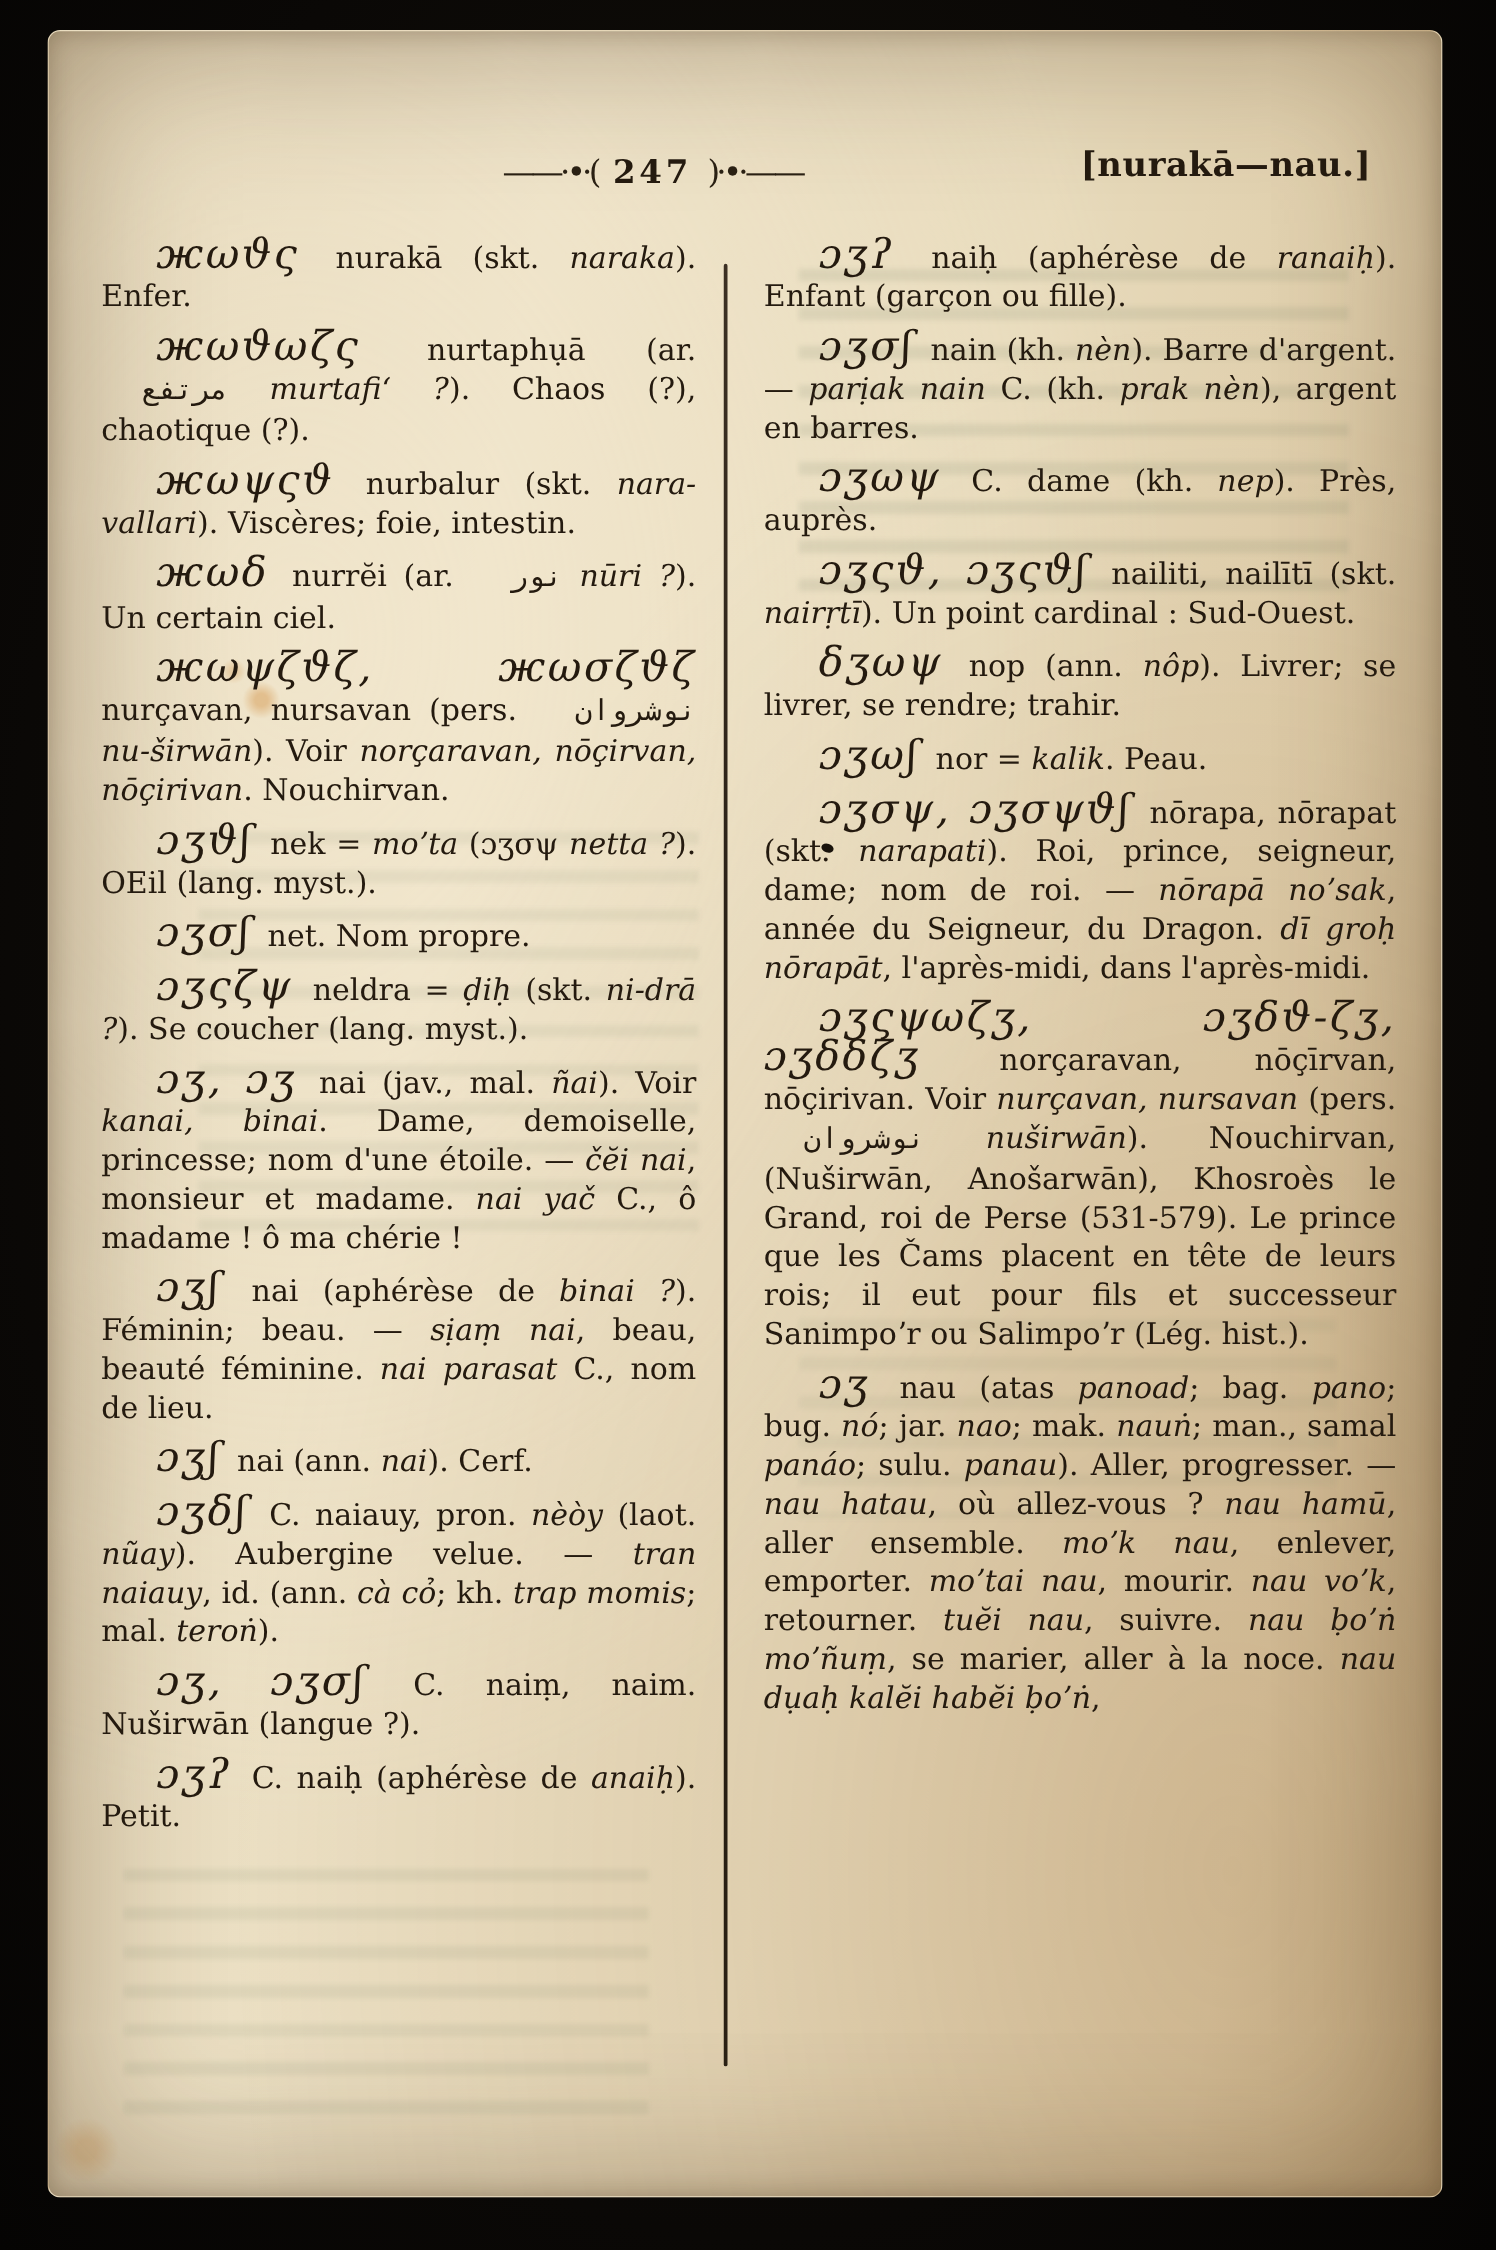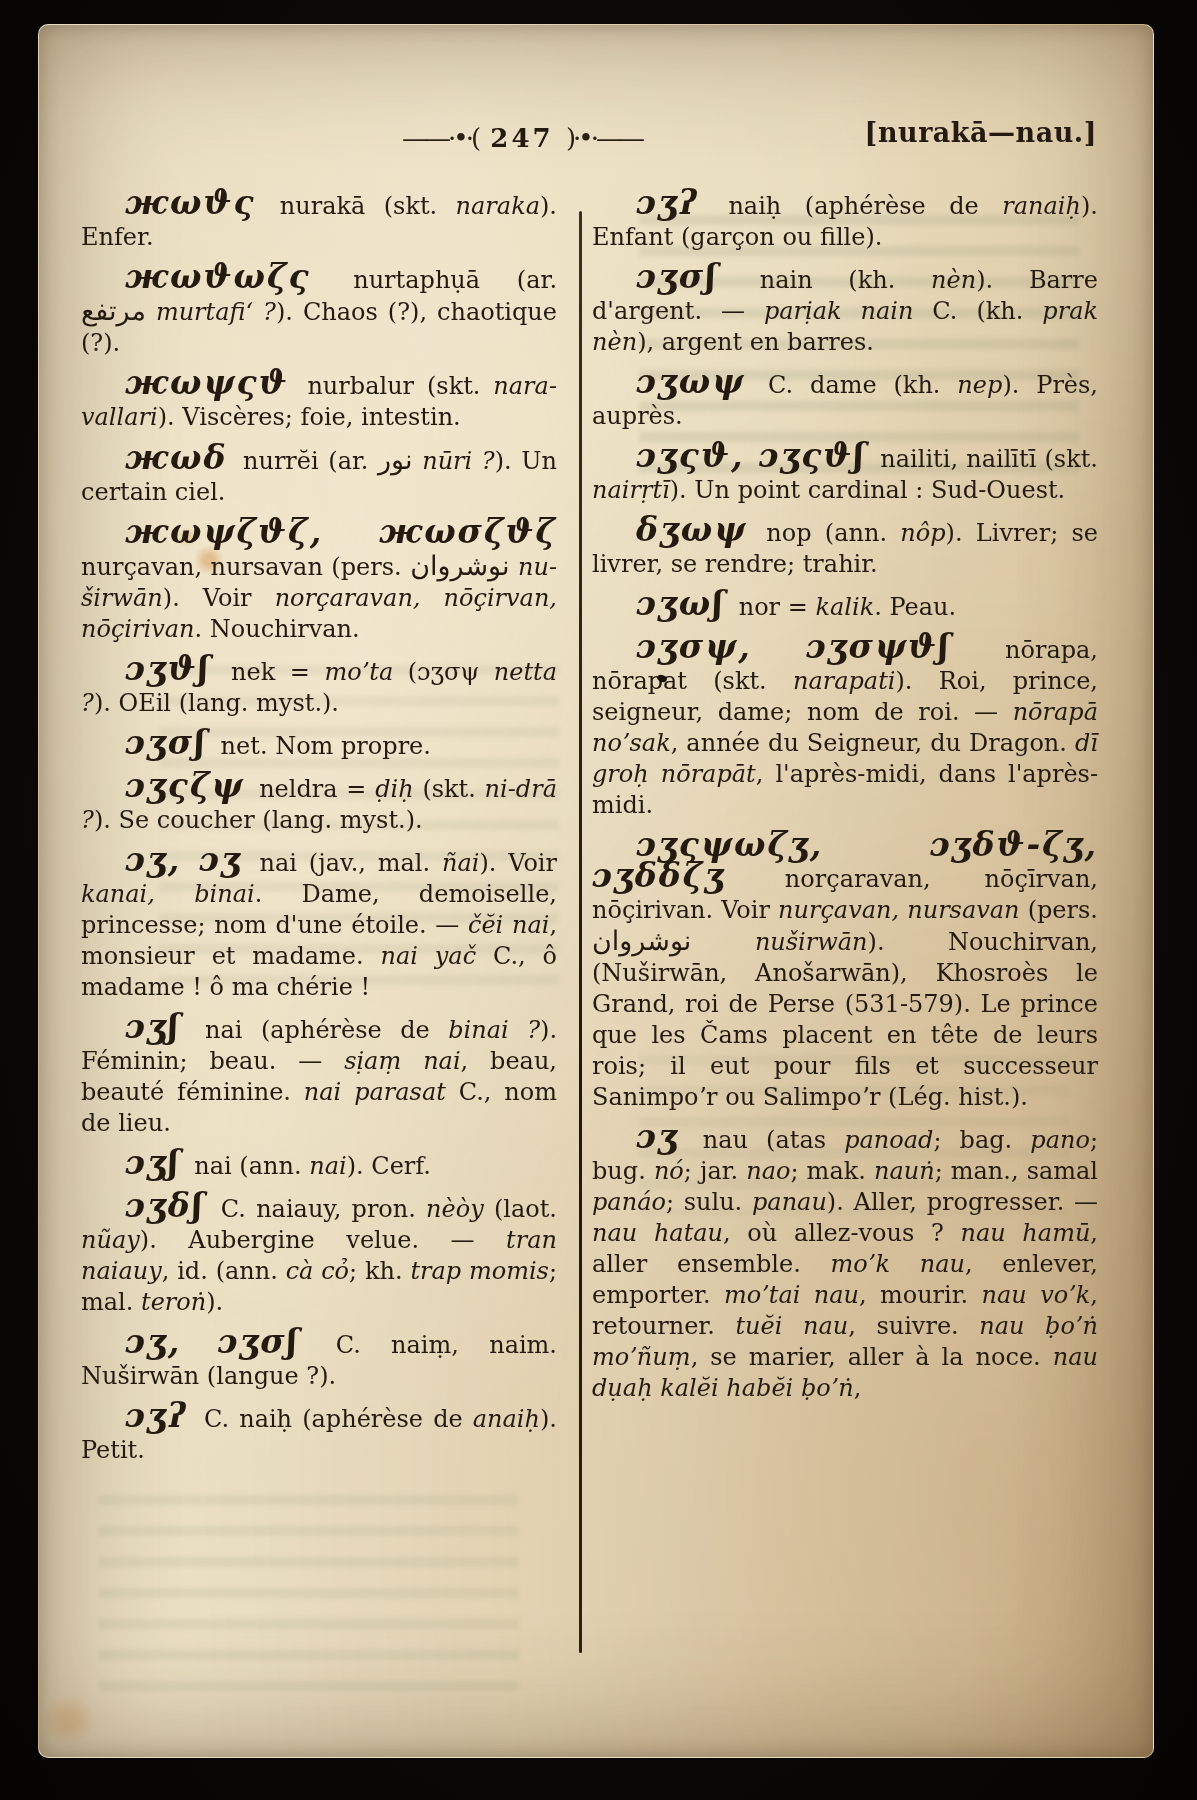--- a/index.html
+++ b/index.html
@@ -26,27 +26,27 @@
   }
   .page-number-line{position:absolute;top:98px;left:0;width:966px;text-align:center;
     font-size:26px;color:#241a0f;white-space:nowrap;}
   .decor{letter-spacing:-3px;color:#2a2013;}
   .pnum{font-weight:700;letter-spacing:3px;padding:0 4px;}
   .guide-word{position:absolute;top:92px;right:56px;font-size:27px;font-weight:700;letter-spacing:.5px;}
   .divider{position:absolute;left:540px;top:186px;width:3px;height:1442px;
     background:linear-gradient(#3c3023,#20180f 60%,#2b2114);border-radius:2px;}
   .col{position:absolute;font-size:24px;line-height:31px;text-align:justify;}
   .col-left{left:42px;top:166px;width:476px;}
-  .col-right{left:553px;top:166px;width:506px;}
+  .col-right{left:572px;top:166px;width:506px;}
   .entry{margin:0 0 12px 0;text-indent:44px;}
-  .run-c{font-weight:700;font-style:italic;font-size:33px;letter-spacing:2px;line-height:0;}
+  .run-c{font-weight:400;font-style:italic;font-size:33px;letter-spacing:2px;line-height:0;}
   .run-b{font-weight:400;}
   .run-i{font-style:italic;}
   .run-n{}
-  .run-a{font-family:Liberation Serif, serif;font-size:27px;}
+  .run-a{font-family:Liberation Mono, monospace;font-size:23px;margin-left:32px;}
   .ink-dot{position:absolute;left:618px;top:650px;width:10px;height:7px;background:#19130c;
     border-radius:50%;transform:rotate(18deg);}
   .bleed{position:absolute;filter:blur(2px);
     background:repeating-linear-gradient(180deg, rgba(108,124,96,.13) 0 10px, rgba(0,0,0,0) 10px 31px);}
   .bleed-1{left:600px;top:190px;width:440px;height:270px;}
   .bleed-2{left:120px;top:640px;width:400px;height:330px;opacity:.7;}
   .bleed-3{left:600px;top:1030px;width:430px;height:160px;opacity:.6;}
   .bleed-4{left:60px;top:1470px;width:420px;height:200px;opacity:.8;}
 </style>
 </head>

